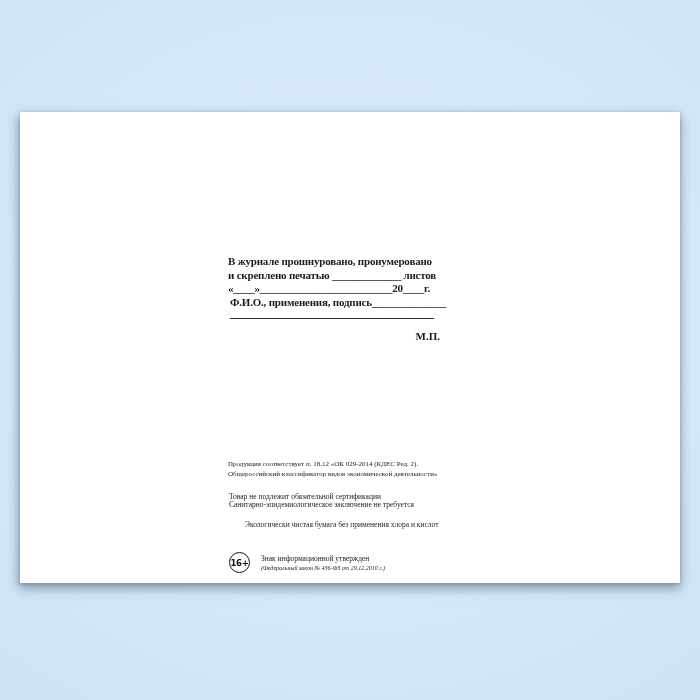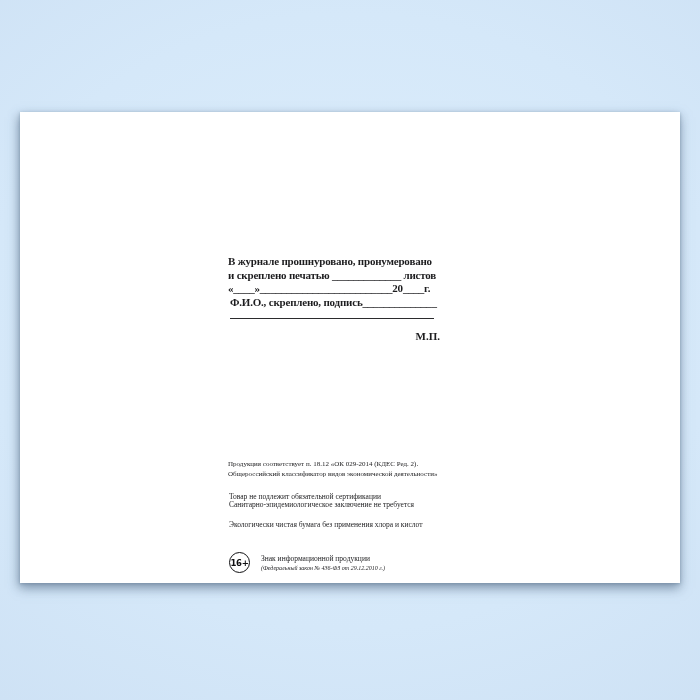--- a/index.html
+++ b/index.html
@@ -73,21 +73,21 @@
   .compliance .italic { font-style: italic; }
   .statement {
     position: absolute;
     left: 209px;
     font-size: 7.5px;
     color: #232325;
     white-space: nowrap;
   }
   .st-1 { top: 388px; }
   .st-2 { top: 370px; margin-top: 10px; }
-  .st-3 { top: 408px; }
+  .st-3 { top: 408px; margin-left: 16px; }
   .badge-row {
     position: absolute;
     left: 209px;
     top: 440px;
     display: flex;
     align-items: flex-start;
     gap: 11px;
   }
   .badge-circle {
     box-sizing: border-box;
@@ -111,40 +111,40 @@
 </head>
 <body>
 
 <div class="scene">
   <div class="page">
 
     <div class="stamp-block">
       <div class="s1">В журнале прошнуровано, пронумеровано</div>
       <div class="s2">и скреплено печатью _____________ листов</div>
       <div class="s3">«____»_________________________20____г.</div>
-      <div class="s4">Ф.И.О., скреплено, подпись______________</div>
+      <div class="s4">Ф.И.О., применения, подпись______________</div>
     </div>
 
     <div class="sig-rule"></div>
 
     <div class="mp">М.П.</div>
 
     <div class="compliance">
       <div>Продукция соответствует п. 18.12 «ОК 029-2014 (КДЕС Ред. 2).</div>
       <div>Общероссийский классификатор видов экономической деятельности»</div>
     </div>
 
     <div class="statement st-1">Санитарно-эпидемиологическое заключение не требуется</div>
     <div class="statement st-2">Товар не подлежит обязательной сертификации</div>
     <div class="statement st-3">Экологически чистая бумага без применения хлора и кислот</div>
 
     <div class="badge-row">
       <div class="badge-circle">
         <span>16+</span>
       </div>
       <div class="badge-text">
-        <div class="badge-title">Знак информационной продукции</div>
+        <div class="badge-title">Знак информационной утвержден</div>
         <div class="badge-note">(Федеральный закон № 436-ФЗ от 29.12.2010 г.)</div>
       </div>
     </div>
 
   </div>
 </div>
 
 </body></html>

